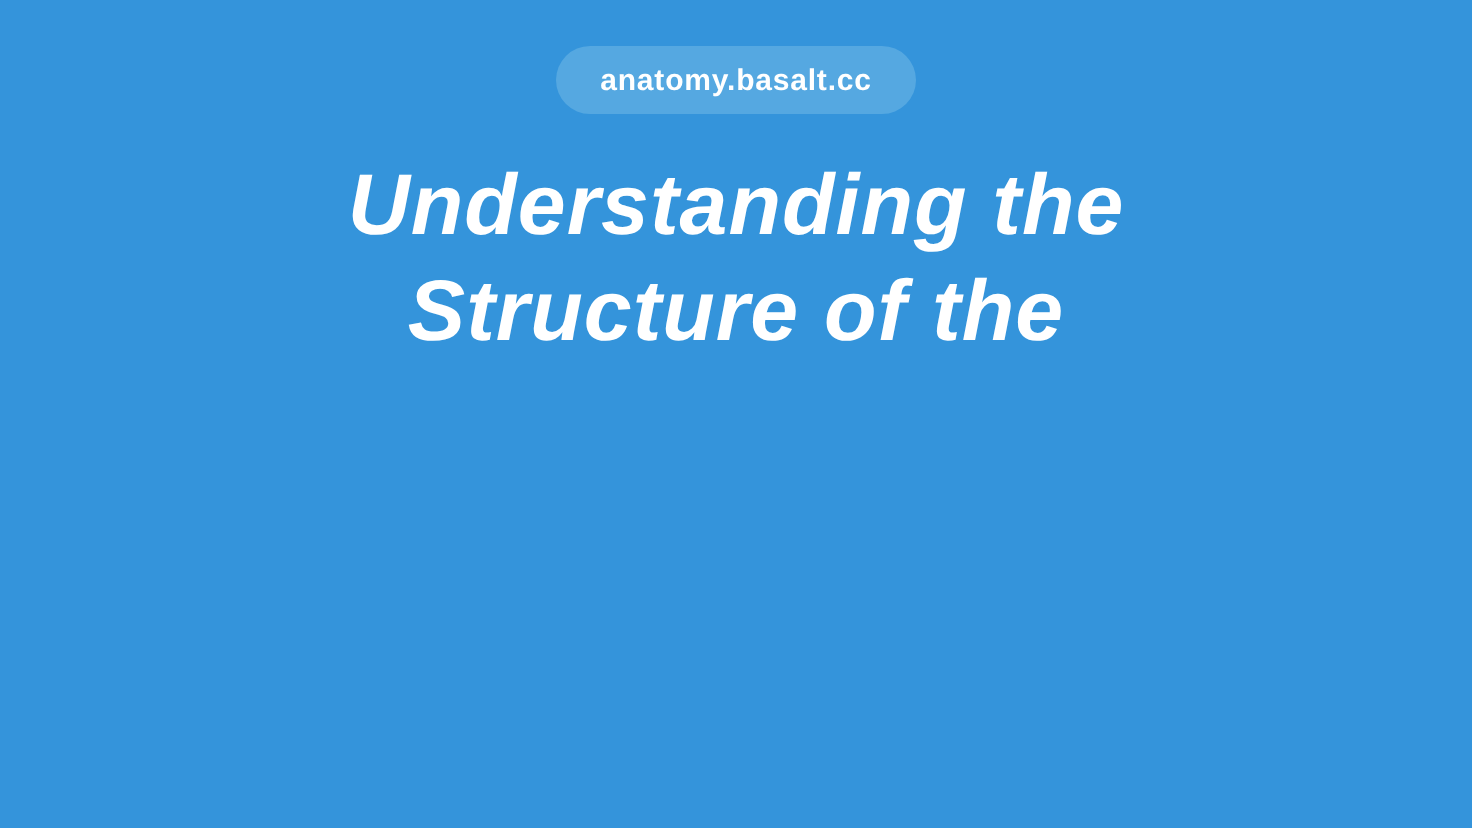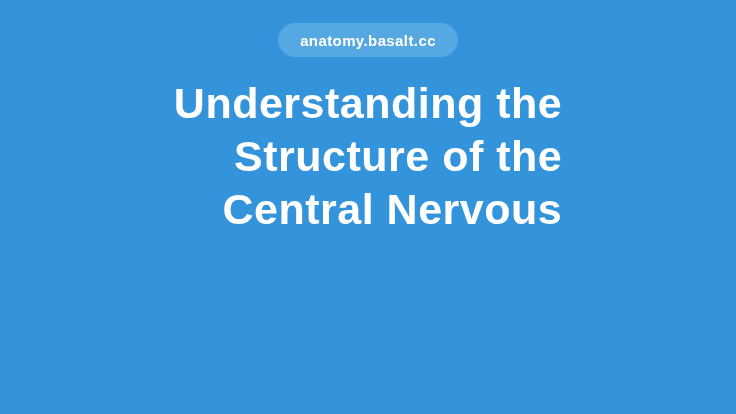--- a/index.html
+++ b/index.html
@@ -1,15 +1,15 @@
 <!DOCTYPE html>
 <html style="--bg: #3494DB; --fg: #FFFFFF; --badge-bg: #55A8E1;"><head>
 <meta charset="utf-8">
 <style>
-  * { margin: 0; padding: 0; box-sizing: border-box; text-align: right; }
+  * { margin: 0; padding: 0; box-sizing: border-box; }
 
   html, body {
     width: 736px;
     height: 414px;
     overflow: hidden;
   }
 
   body {
     background: var(--bg, #3494DB);
     font-family: "Liberation Sans", sans-serif;
@@ -46,30 +46,30 @@
     text-align: center;
     color: var(--fg, #FFFFFF);
     font-size: 43px;
     line-height: 53px;
     font-weight: bold;
     letter-spacing: 0.5px;
   }
 
   .title .line {
     display: block;
+    font-style: italic;
   }
 </style>
 </head>
 <body>
 
 <div class="card">
 
   <div class="badge">
     <span>anatomy.basalt.cc</span>
   </div>
 
   <h1 class="title">
     <span class="line">Understanding the</span>
     <span class="line">Structure of the</span>
-    <span class="line">Central Nervous</span>
   </h1>
 
 </div>
 
 </body></html>

